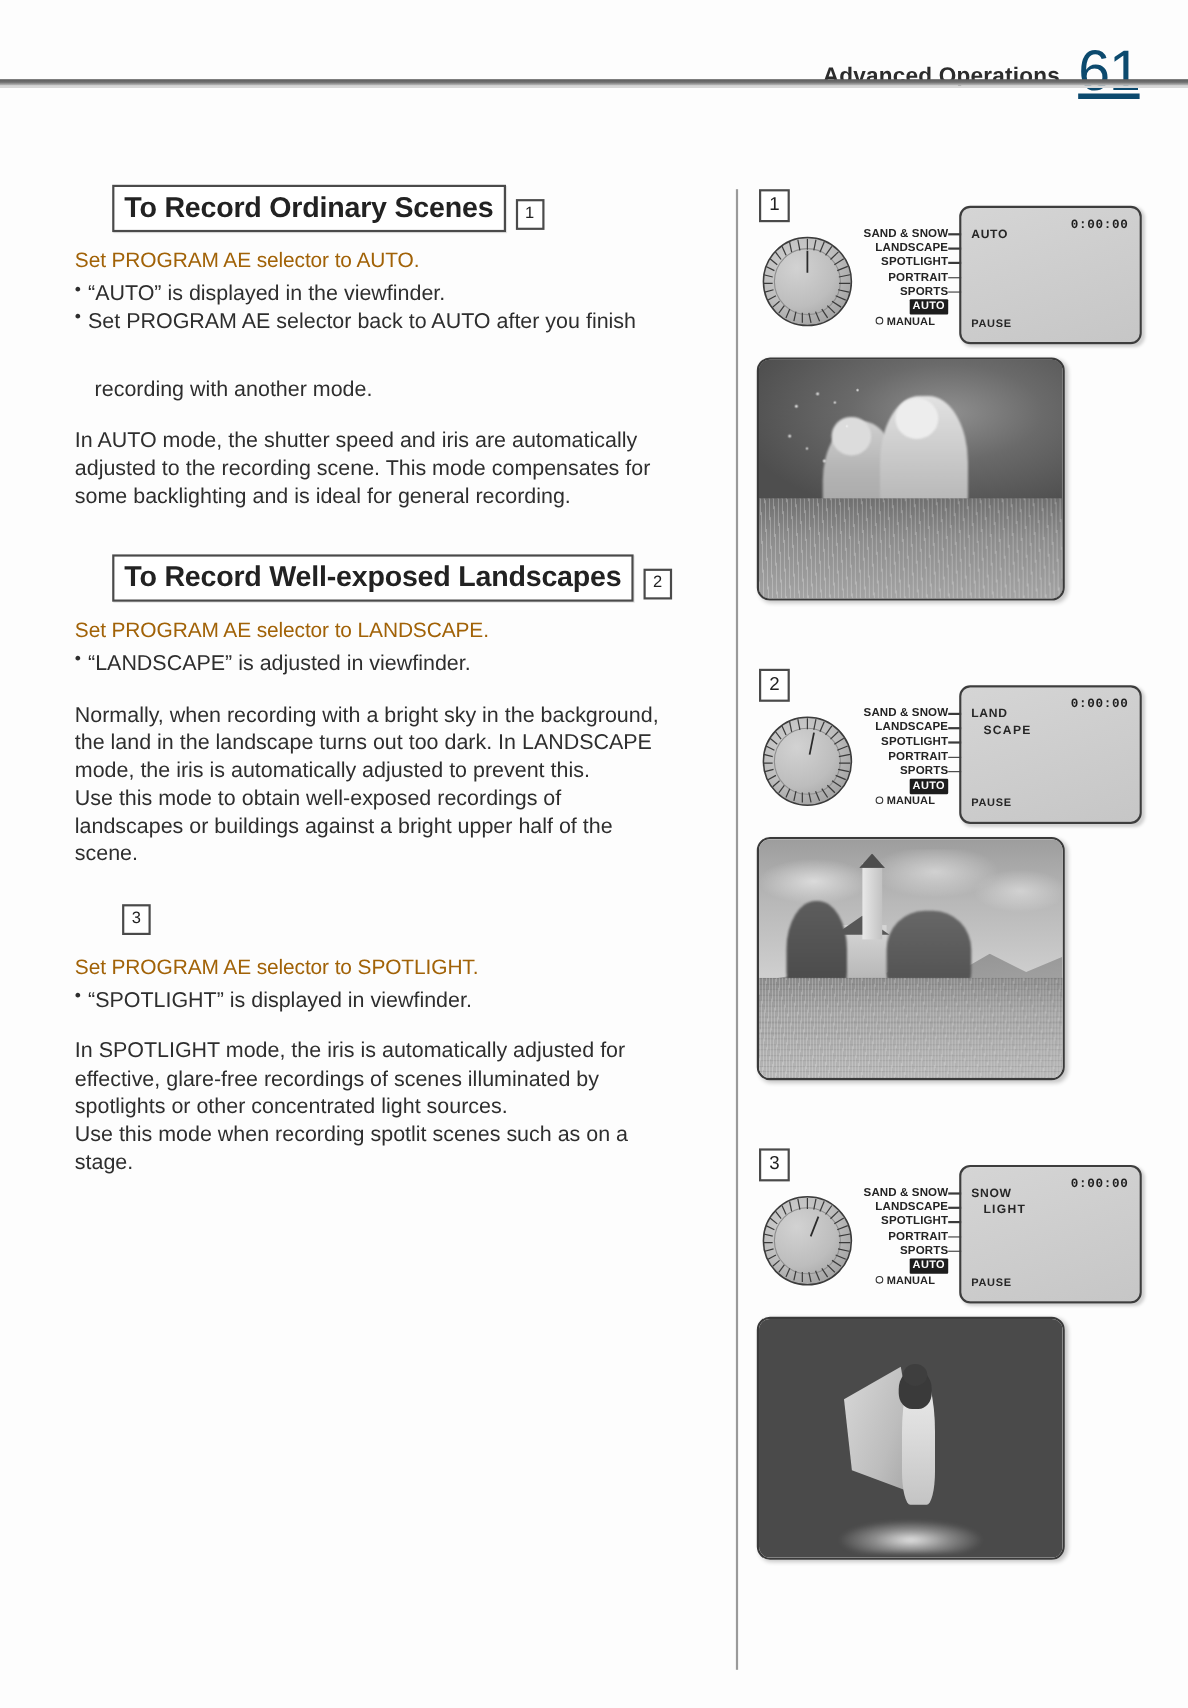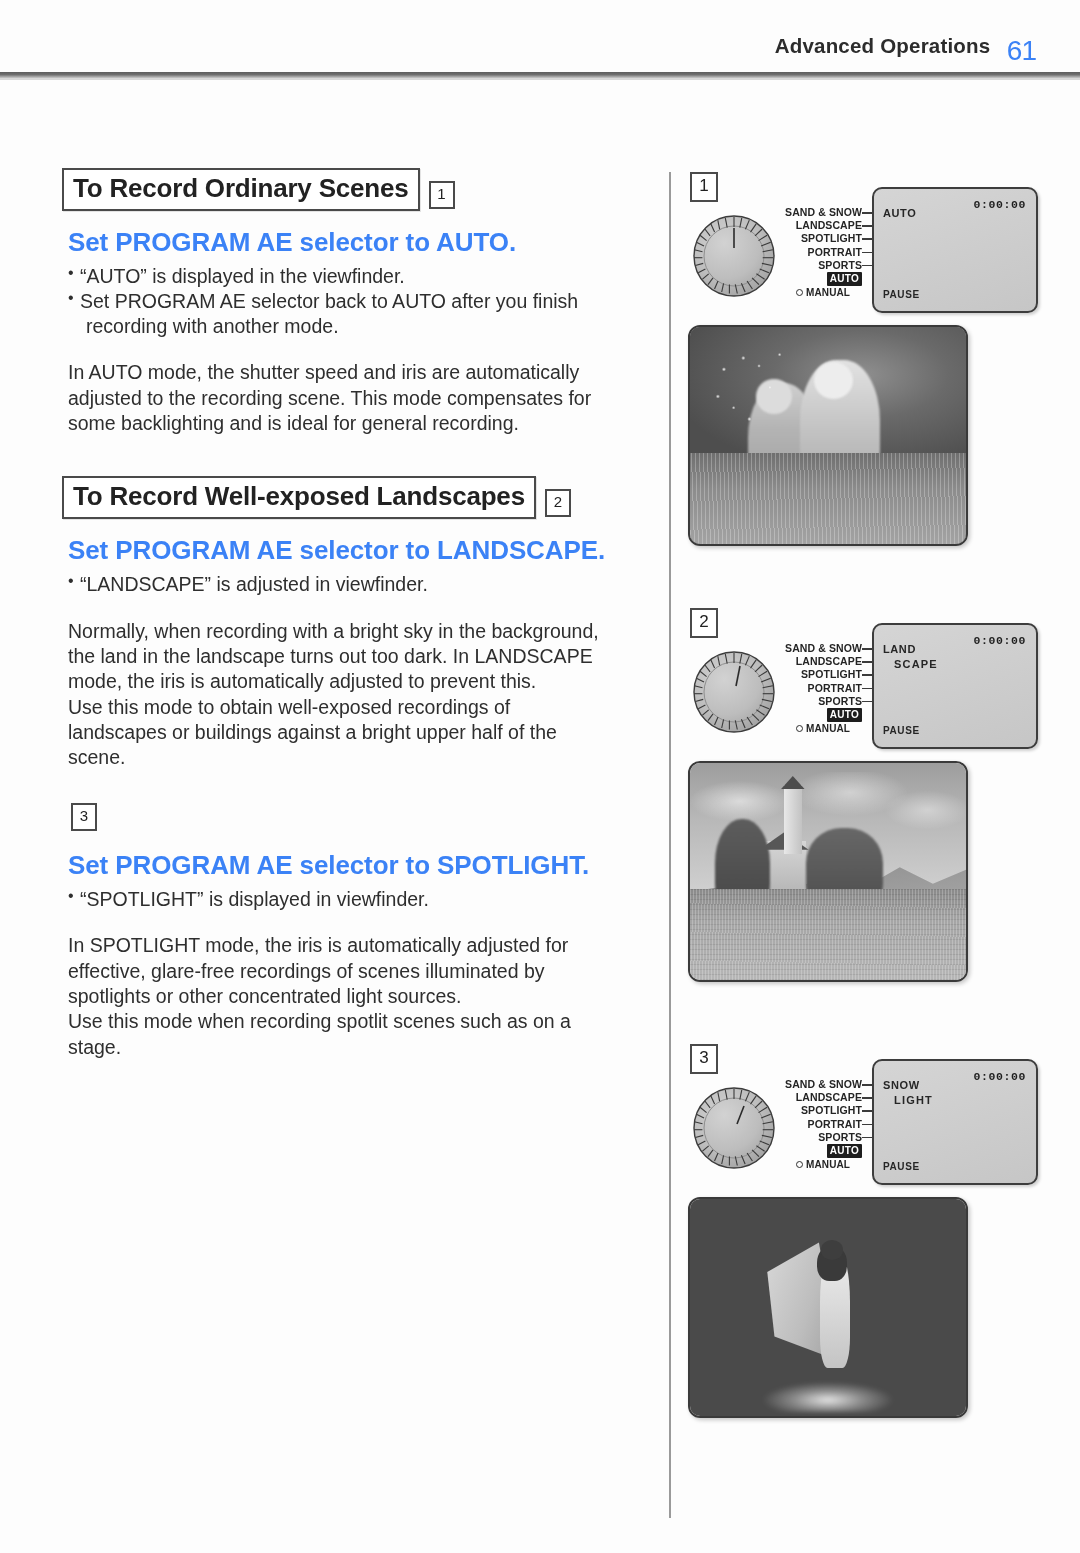--- a/index.html
+++ b/index.html
@@ -33,28 +33,29 @@
   .header-title {
     display: inline-block;
     font-size: 20.5px;
     font-weight: bold;
     letter-spacing: 0.2px;
     color: #2c2c2c;
     vertical-align: baseline;
   }
   .header-page {
     display: inline-block;
-    font-size: 28px;
+    font-size: 52px;
     font-weight: normal;
-    color: #3b82f6;
+    color: #0c4a6e;
     margin-left: 12px;
     vertical-align: baseline;
     position: relative;
     top: 7px;
     letter-spacing: -1px;
+    text-decoration: underline;
   }
   .header-rule {
     position: absolute;
     top: 72px;
     left: 0;
     width: 1080px;
     height: 6px;
     background: linear-gradient(to bottom, #5d5d5d 0%, #6f6f6f 45%, #c9c9c9 100%);
   }
   .header-rule-thin {
@@ -86,20 +87,21 @@
     width: 2px;
     height: 1346px;
     background: #9a9a9a;
   }
 
   
   .section-head {
     display: flex;
     align-items: center;
     margin-bottom: 16px;
+    margin-left: 40px;
   }
   .head-box {
     border: 2px solid #4a4a4a;
     padding: 3px 9px 5px 9px;
     background: #fff;
     box-shadow: 1px 1px 0 rgba(0,0,0,0.10);
   }
   .head-box .head-text {
     font-size: 26px;
     font-weight: bold;
@@ -119,43 +121,43 @@
     color: #222;
     margin-left: 9px;
     background: #fff;
     flex: none;
     align-self: flex-end;
     margin-bottom: 2px;
   }
   .sec3 .head-num { align-self: flex-end; margin-bottom: 3px; }
 
   .subhead {
-    font-size: 26px;
-    font-weight: bold;
-    color: #3b82f6;
+    font-size: 19px;
+    font-weight: normal;
+    color: #a16207;
     margin: 4px 0 6px 6px;
     letter-spacing: -0.1px;
   }
   .bullets { margin: 0 0 0 6px; }
   .bullet {
     font-size: 19.5px;
     line-height: 1.26;
     color: #2e2e2e;
     position: relative;
     padding-left: 12px;
     margin-bottom: 1px;
   }
   .bullet::before {
     content: "\2022";
     position: absolute;
     left: 0;
     top: -1px;
     font-size: 16px;
   }
-  .bullet .cont { display: block; padding-left: 6px; }
+  .bullet .cont { display: block; padding-left: 6px; margin-top: 37px; }
   .para {
     font-size: 19.5px;
     line-height: 1.30;
     color: #2e2e2e;
     margin: 22px 0 0 6px;
     white-space: pre-line;
   }
   .spacer-lg { height: 40px; }
   .spacer-md { height: 32px; }
 

